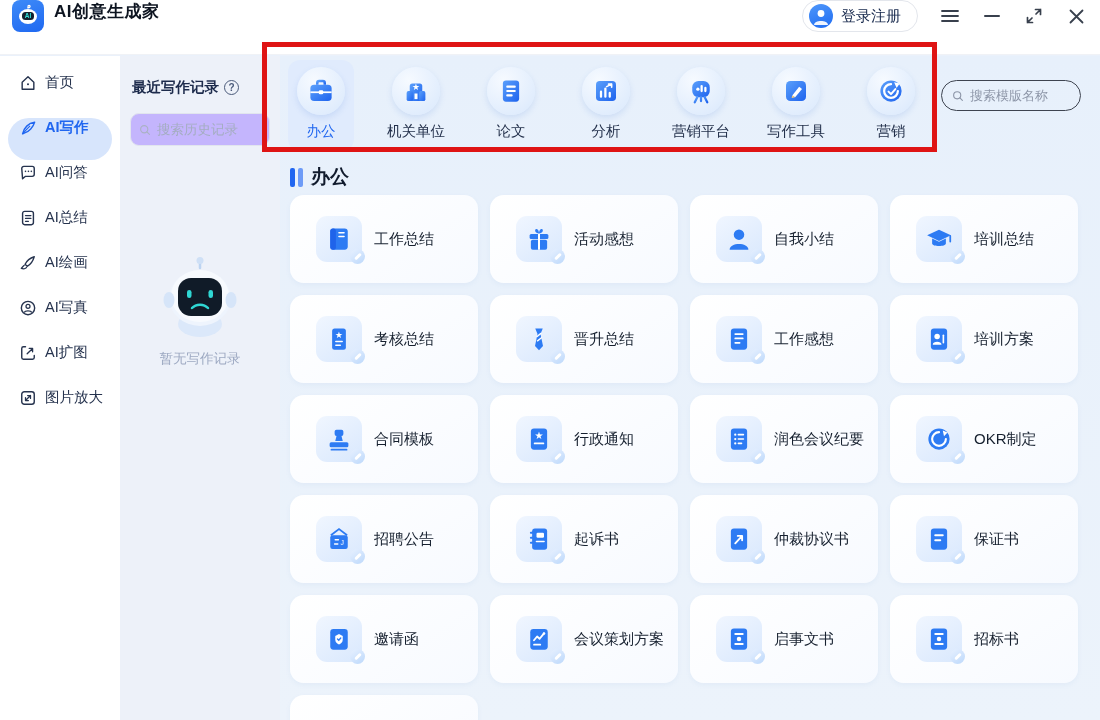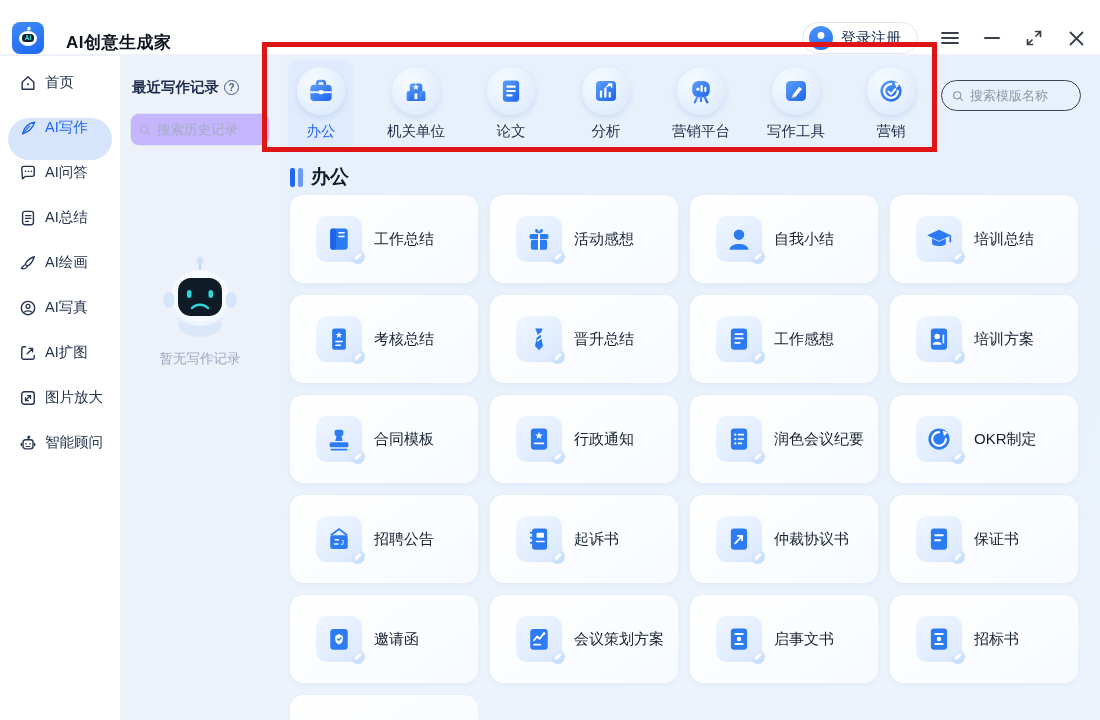--- a/index.html
+++ b/index.html
@@ -1,36 +1,36 @@
 <!DOCTYPE html>
 <html><head>
 <meta charset="utf-8">
 <style>
   * { margin:0; padding:0; box-sizing:border-box; }
   html,body { width:1100px; height:720px; overflow:hidden; }
   body { font-family:"Liberation Sans","DejaVu Sans",sans-serif; background:#eaf1fb; position:relative; }
 
   
-  .titlebar { position:absolute; left:0; top:0; width:1100px; height:55px; background:#ffffff; display:flex; align-items:flex-end; z-index:5; border-bottom:1px solid #f0f2f6;gap:12px; }
+  .titlebar { position:absolute; left:0; top:0; width:1100px; height:55px; background:#ffffff; display:flex; align-items:flex-start; z-index:5; border-bottom:1px solid #f0f2f6; }
   .logo { width:32px; height:32px; margin-left:12px; border-radius:8px; background:linear-gradient(160deg,#3e8bf8,#1f68f1); display:flex; align-items:center; justify-content:center; }
   .app-title { margin-left:10px; font-size:17px; font-weight:bold; color:#0d1420; letter-spacing:.5px; }
   .tb-right { margin-left:auto; display:flex; align-items:center; margin-right:14px; }
   .login-pill { display:flex; align-items:center; height:32px; padding:0 16px 0 6px; border:1px solid #e3e6ec; border-radius:17px; background:#fff; cursor:pointer; }
   .login-avatar { width:24px; height:24px; border-radius:50%; background:linear-gradient(160deg,#4f97fa,#1f6cf2); display:flex; align-items:flex-end; justify-content:center; overflow:hidden; }
   .login-label { margin-left:8px; font-size:15px; color:#14264a; }
   .winbtn { width:20px; height:20px; margin-left:22px; display:flex; align-items:center; justify-content:center; cursor:pointer; color:#38404d; }
 
   
   .sidebar { position:absolute; left:0; top:56px; width:120px; height:664px; background:#ffffff; z-index:2; }
   .nav { padding-top:14px; }
   .nav-item { display:flex; height:42px; margin:3px 8px; padding-left:10px; border-radius:21px; cursor:pointer; color:#26334e; }
   .nav-item .nicon { width:20px; height:20px; flex:none; }
   .nav-item .nlabel { margin-left:7px; font-size:14.5px; white-space:nowrap; }
   .nav-item.active { background:#d7e5fc; color:#2066f0; }
-  .nav-item.active .nlabel { font-weight:normal; }
+  .nav-item.active .nlabel { font-weight:bold; }
 
   
   .recent { position:absolute; left:120px; top:56px; width:160px; height:664px; background:#edf1f9; z-index:1; }
   .recent-head { display:flex; align-items:center; margin:22px 0 0 12px; }
   .recent-title { font-size:14.5px; font-weight:bold; color:#1d2b4c; }
   .help-icon { width:15px; height:15px; border:1.3px solid #4a5a7a; border-radius:50%; margin-left:5px; font-size:10px; color:#4a5a7a; display:flex; align-items:center; justify-content:center; font-weight:bold; }
   .hist-search { position:absolute; left:10px; top:57px; width:140px; height:33px; background:#c4b5fd; border:1px solid #e1e5ee; border-radius:9px; display:flex; align-items:center; padding:0 8px; }
   .hist-search input, .tpl-search input { border:none; outline:none; background:transparent; font-size:13.5px; color:#333; width:100%; margin-left:6px; font-family:inherit; }
   .hist-search input::placeholder { color:#a4adc0; font-size:13.5px; }
   .empty-wrap { position:absolute; left:0; top:200px; width:160px; text-align:center; }
@@ -364,26 +364,20 @@
         <span class="nlabel">AI扩图</span>
       </div>
 
       <div class="nav-item">
         <svg class="nicon">
           <use href="#s-zoomimg"></use>
         </svg>
         <span class="nlabel">图片放大</span>
       </div>
 
-      <div class="nav-item">
-        <svg class="nicon">
-          <use href="#s-robot"></use>
-        </svg>
-        <span class="nlabel">智能顾问</span>
-      </div>
     </div>
 </div>
 
 <div class="recent">
   <div class="recent-head">
     <span class="recent-title">最近写作记录</span>
     <span class="help-icon">?</span>
   </div>
   <div class="hist-search">
     <svg width="14" height="14" viewBox="0 0 16 16">

